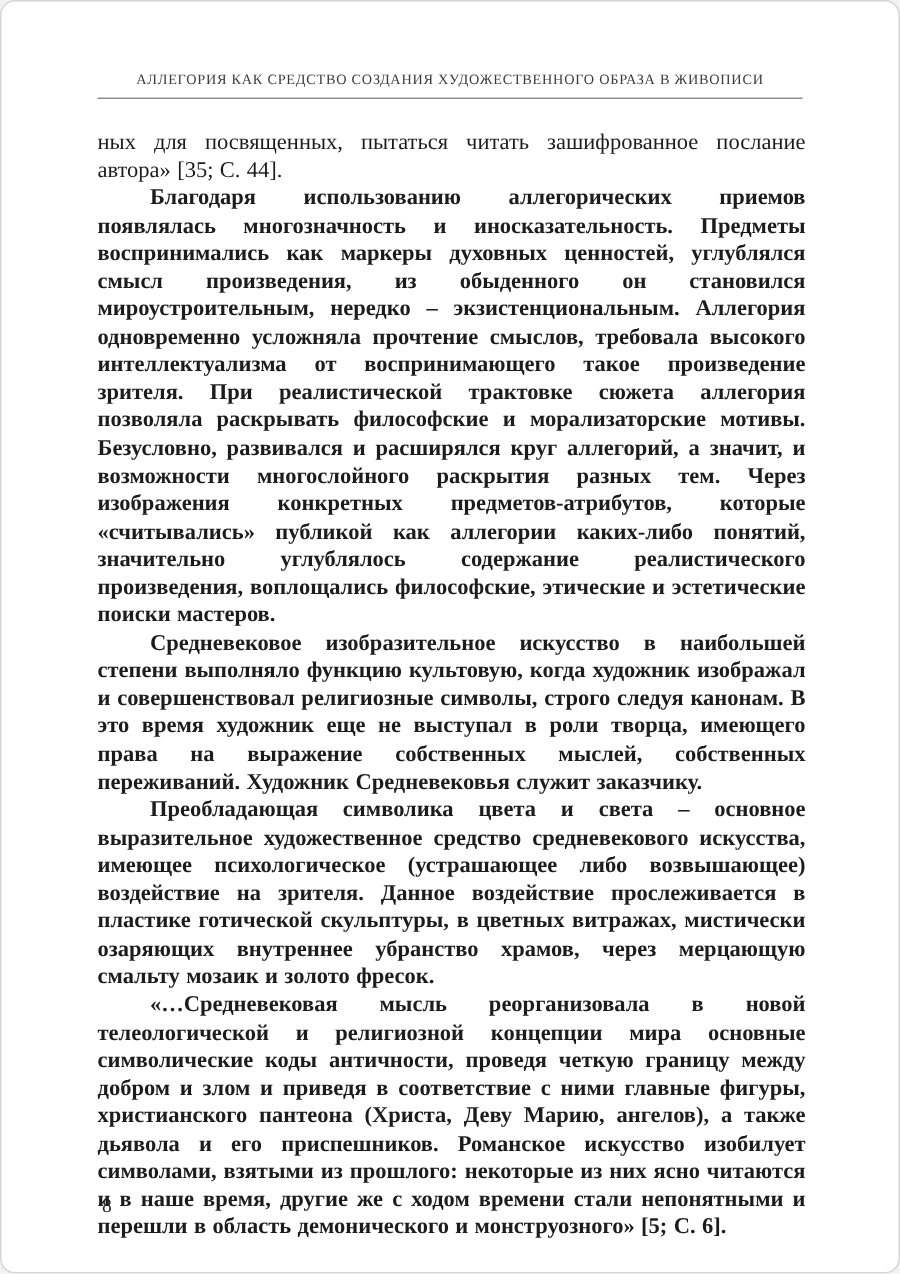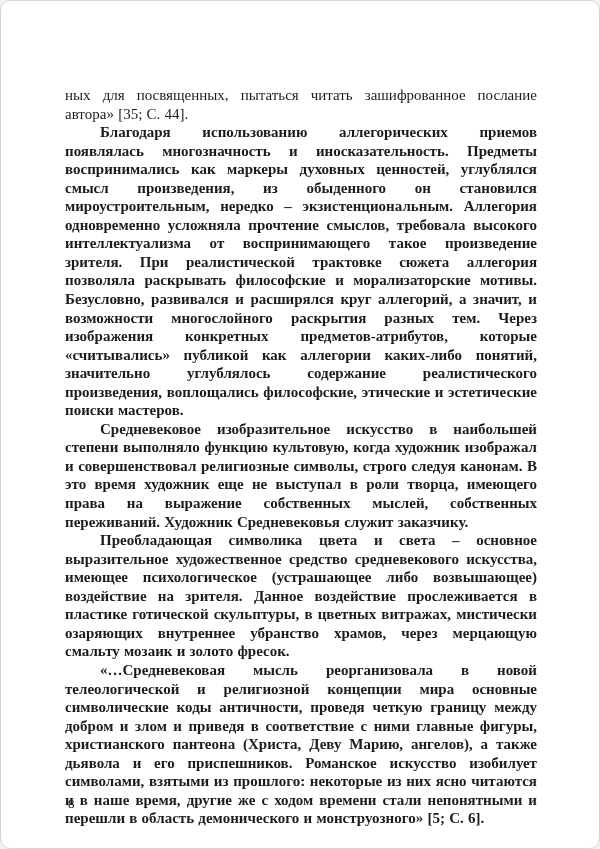--- a/index.html
+++ b/index.html
@@ -60,20 +60,21 @@
     bottom: 36px;
     font-size: 13px;
     color: #222222;
   }
 </style>
 </head>
 <body>
 
 <div class="page">
 
+  <div class="running-head">АЛЛЕГОРИЯ КАК СРЕДСТВО СОЗДАНИЯ ХУДОЖЕСТВЕННОГО ОБРАЗА В ЖИВОПИСИ</div>
 
   <div class="text-block">
     <p>ных для посвященных, пытаться читать зашифрованное послание автора» [35; С. 44].</p>
     <p class="indent">Благодаря использованию аллегорических приемов появлялась многозначность и иносказательность. Предметы воспринимались как маркеры духовных ценностей, углублялся смысл произведения, из обыденного он становился мироустроительным, нередко – экзистенциональным. Аллегория одновременно усложняла прочтение смыслов, требовала высокого интеллектуализма от воспринимающего такое произведение зрителя. При реалистической трактовке сюжета аллегория позволяла раскрывать философские и морализаторские мотивы. Безусловно, развивался и расширялся круг аллегорий, а значит, и возможности многослойного раскрытия разных тем. Через изображения конкретных предметов-атрибутов, которые «считывались» публикой как аллегории каких-либо понятий, значительно углублялось содержание реалистического произведения, воплощались философские, этические и эстетические поиски мастеров.</p>
     <p class="indent">Средневековое изобразительное искусство в наибольшей степени выполняло функцию культовую, когда художник изображал и совершенствовал религиозные символы, строго следуя канонам. В это время художник еще не выступал в роли творца, имеющего права на выражение собственных мыслей, собственных переживаний. Художник Средневековья служит заказчику.</p>
     <p class="indent">Преобладающая символика цвета и света – основное выразительное художественное средство средневекового искусства, имеющее психологическое (устрашающее либо возвышающее) воздействие на зрителя. Данное воздействие прослеживается в пластике готической скульптуры, в цветных витражах, мистически озаряющих внутреннее убранство храмов, через мерцающую смальту мозаик и золото фресок.</p>
     <p class="indent">«…Средневековая мысль реорганизовала в новой телеологической и религиозной концепции мира основные символические коды античности, проведя четкую границу между добром и злом и приведя в соответствие с ними главные фигуры, христианского пантеона (Христа, Деву Марию, ангелов), а также дьявола и его приспешников. Романское искусство изобилует символами, взятыми из прошлого: некоторые из них ясно читаются и в наше время, другие же с ходом времени стали непонятными и перешли в область демонического и монструозного» [5; С. 6].</p>
   </div>
 
   <div class="page-number">8</div>

